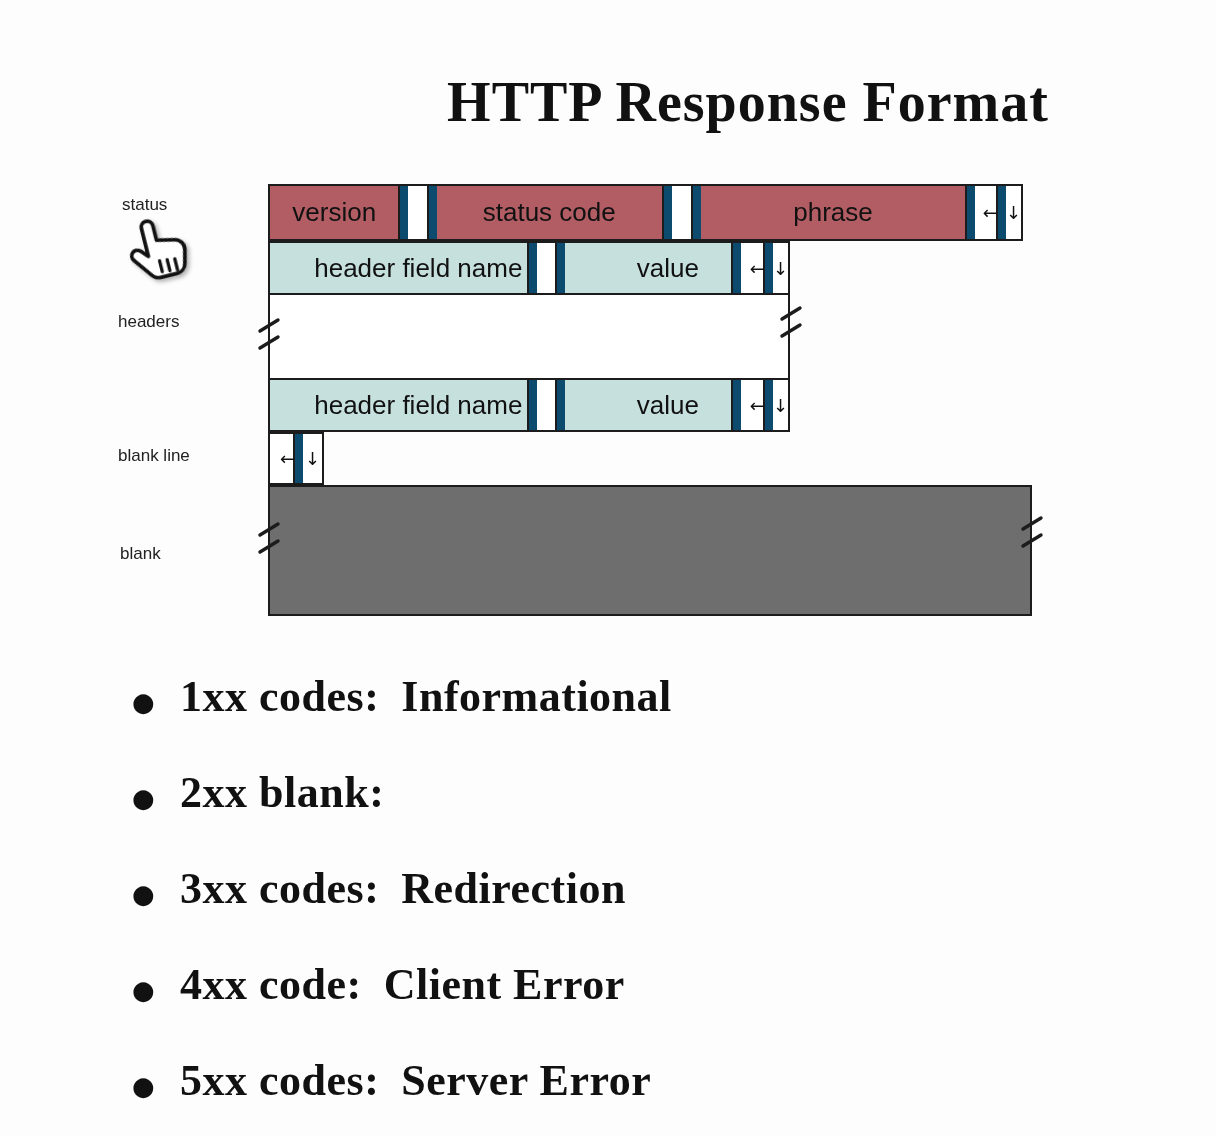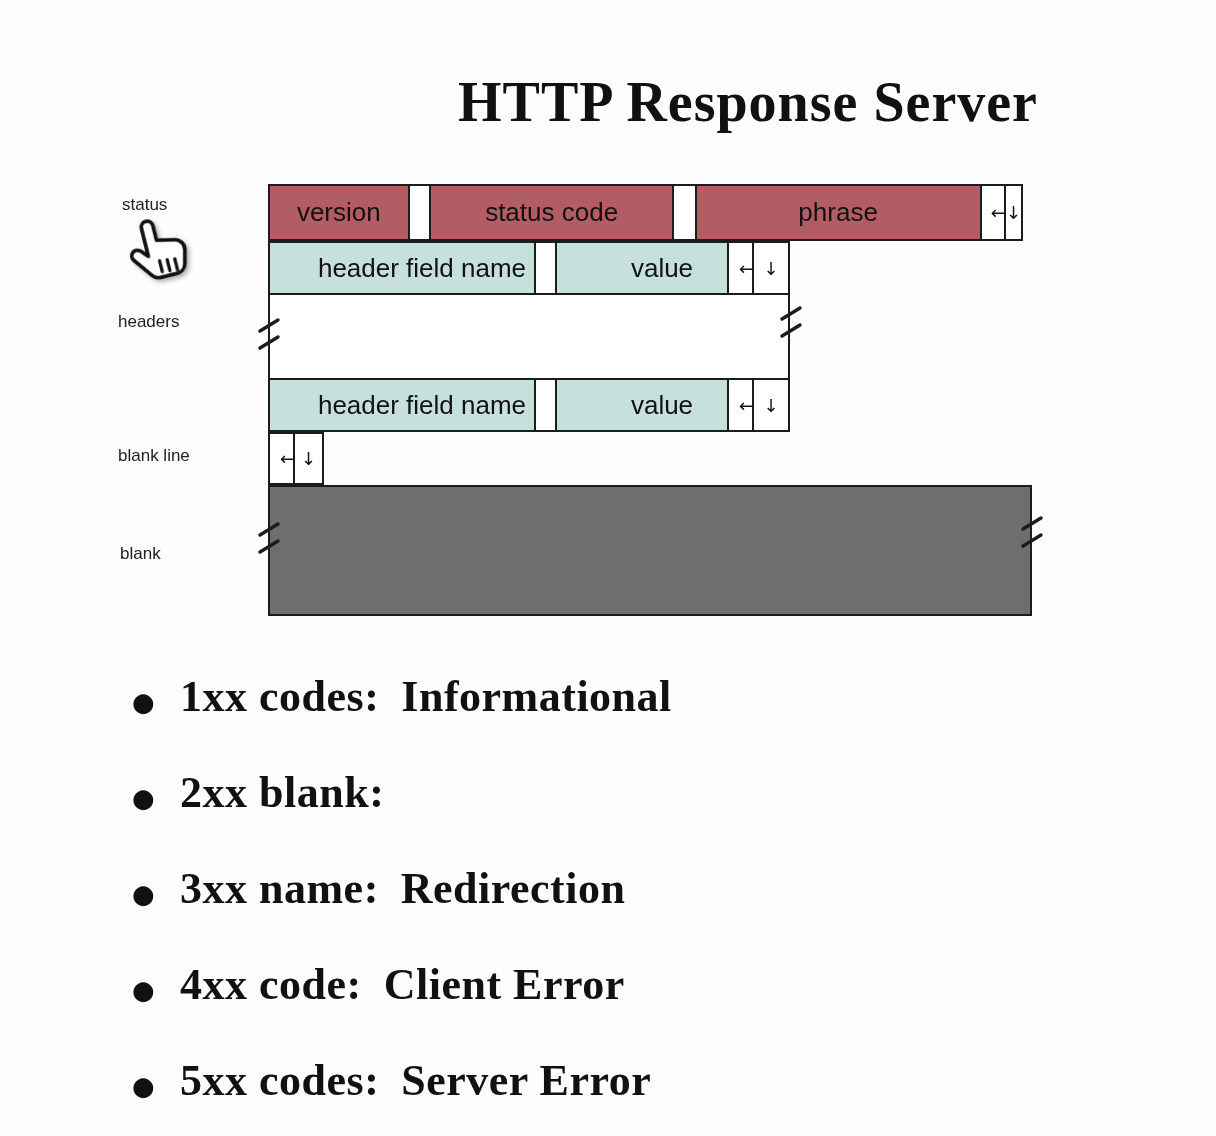--- a/index.html
+++ b/index.html
@@ -34,22 +34,23 @@
     color:#222;
   }
   .lbl-status{left:122px;top:195px;}
   .lbl-headers{left:118px;top:312px;}
   .lbl-blank{left:118px;top:446px;}
   .lbl-body{left:120px;top:544px;}
 
   .row{
     position:absolute;
     display:flex;
-    background:#f9a8d4;
+    background:#0c4a6e;
     border:2px solid var(--border);
+    gap:8px;
   }
   .cell{
     height:100%;
     display:flex;align-items:center;justify-content:center;
     border-right:2px solid var(--border);
     font-size:26px;
     color:#111;
     white-space:nowrap;
   }
   .cell.last{border-right:none;flex:1;}
@@ -122,21 +123,21 @@
     flex:0 0 48px;
     font-family:"DejaVu Sans",sans-serif;
   }
   .bullet-label{margin-left:22px;}
 </style>
 </head>
 <body>
 
 <div class="stage">
 
-  <h1 class="title">HTTP Response Server</h1>
+  <h1 class="title">HTTP Response Format</h1>
 
   <div class="rowlabel lbl-status">status</div>
   <div class="rowlabel lbl-headers">headers</div>
   <div class="rowlabel lbl-blank">blank line</div>
   <div class="rowlabel lbl-body">blank</div>
 
   <div class="row status-row">
     <div class="cell fill-status" style="width:144px">version</div>
     <div class="cell gapcell" style="width:22px"></div>
     <div class="cell fill-status" style="width:251px">status code</div>
@@ -220,21 +221,21 @@
       <span class="bullet-dot">●</span>
       <span>1xx codes:</span>
       <span class="bullet-label">Informational</span>
     </li>
     <li>
       <span class="bullet-dot">●</span>
       <span>2xx blank:</span>
     </li>
     <li>
       <span class="bullet-dot">●</span>
-      <span>3xx name:</span>
+      <span>3xx codes:</span>
       <span class="bullet-label">Redirection</span>
     </li>
     <li>
       <span class="bullet-dot">●</span>
       <span>4xx code:</span>
       <span class="bullet-label">Client Error</span>
     </li>
     <li>
       <span class="bullet-dot">●</span>
       <span>5xx codes:</span>

